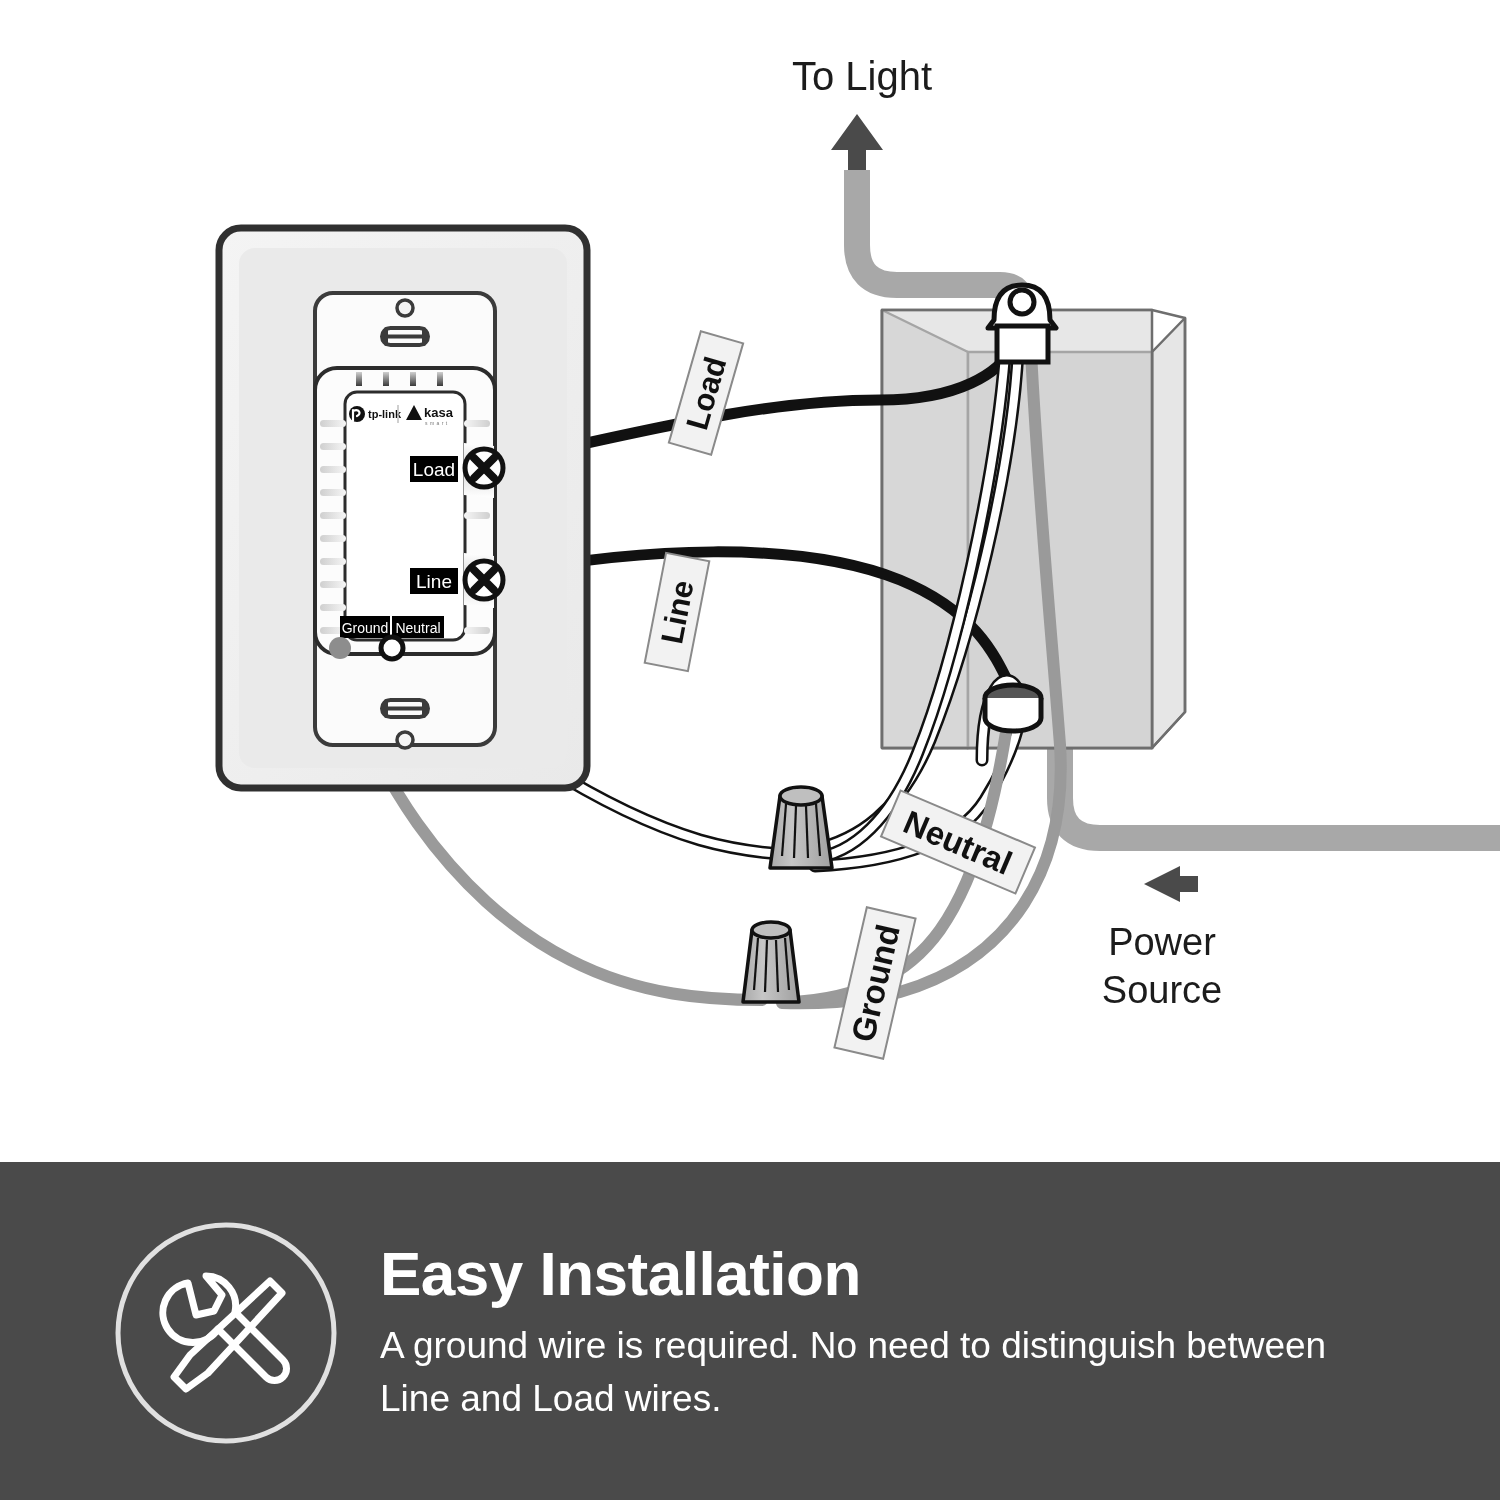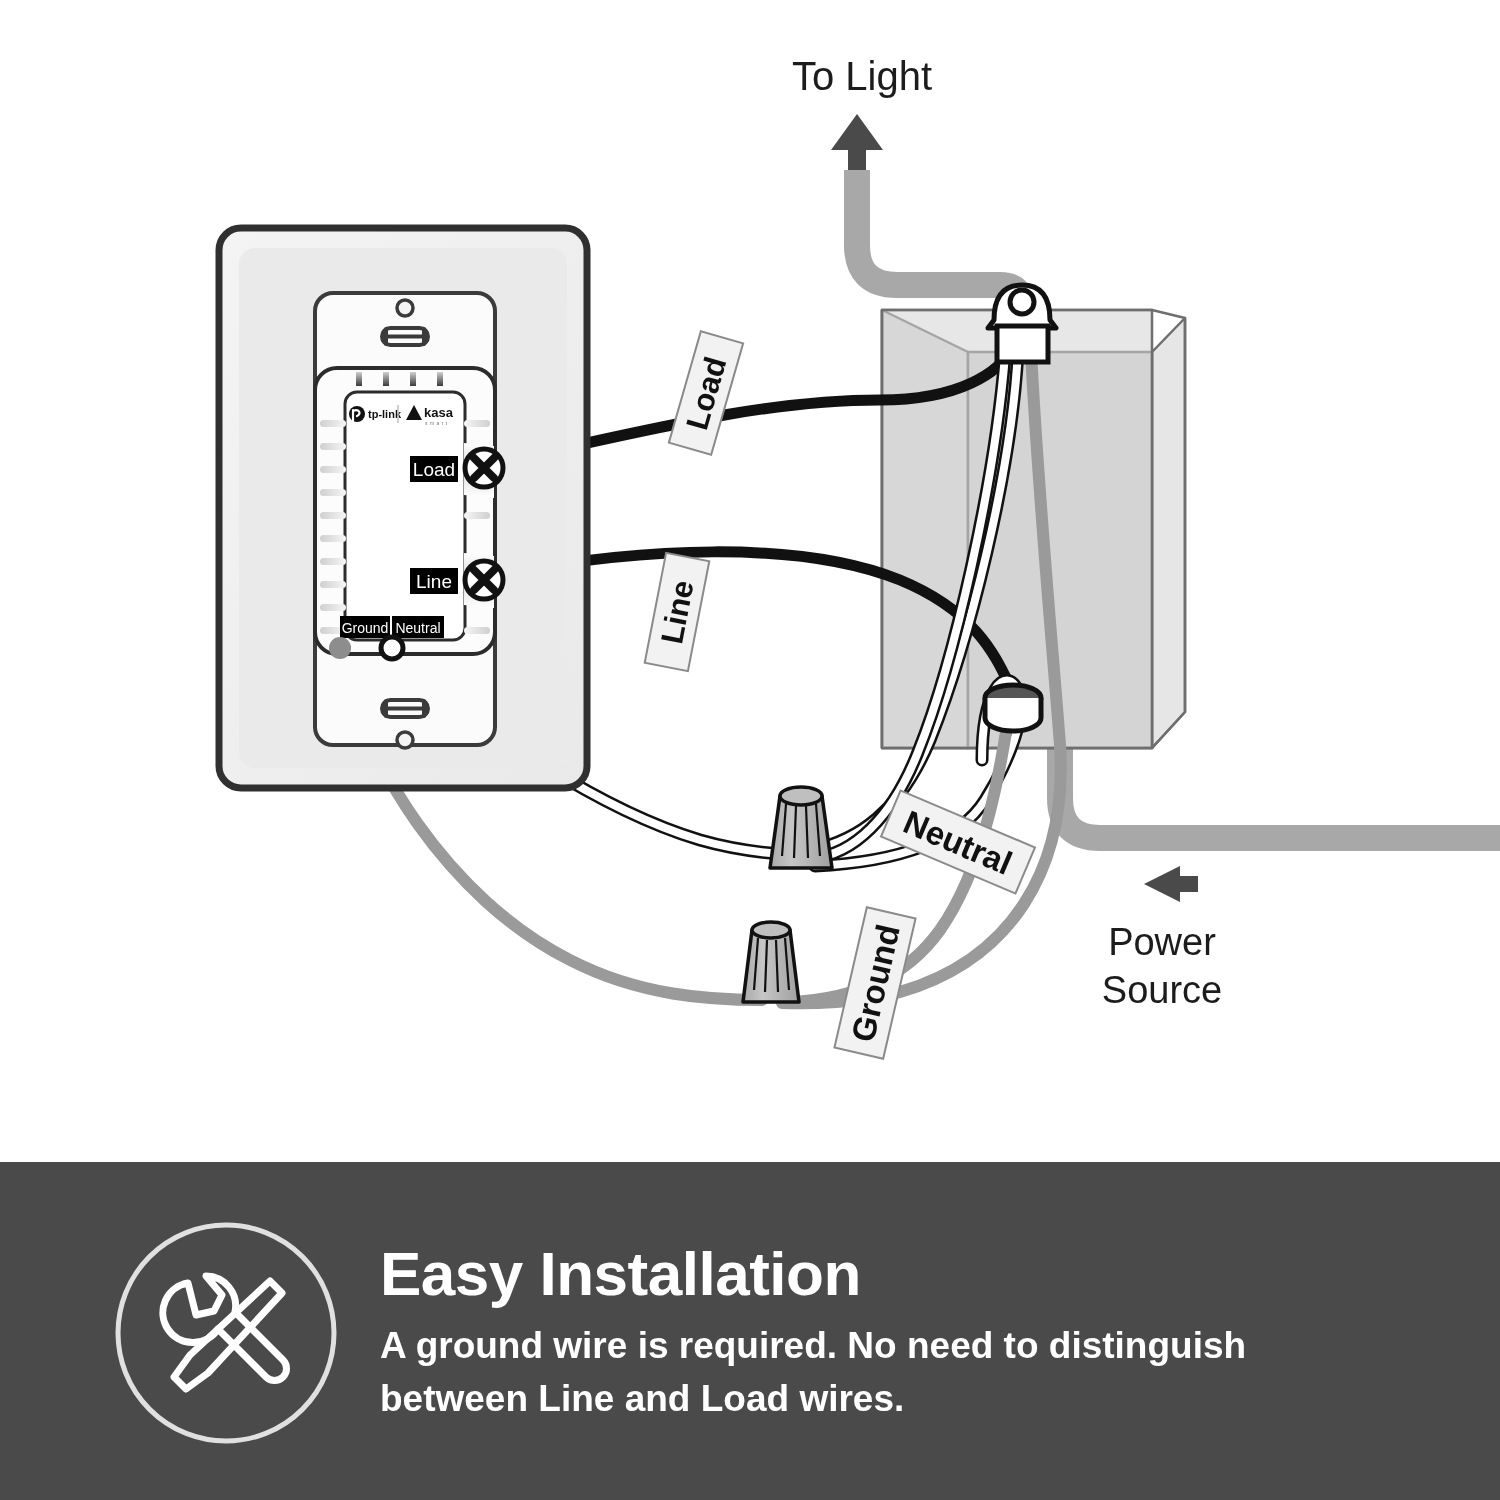--- a/index.html
+++ b/index.html
@@ -4,21 +4,21 @@
 <style>
   html,body{margin:0;padding:0;background:#ffffff;}
   body{width:1500px;height:1500px;font-family:"Liberation Sans",sans-serif;overflow:hidden;}
   #stage{position:relative;width:1500px;height:1500px;background:#ffffff;}
   #diagram{position:absolute;left:0;top:0;width:1500px;height:1158px;}
   #banner{position:absolute;left:0;top:1162px;width:1500px;height:342px;background:#4a4a4a;
           display:flex;align-items:center;box-sizing:border-box;padding-left:110px;}
   #banner-icon{flex:0 0 auto;width:232px;height:232px;}
   #banner-text{margin-left:38px;color:#ffffff;}
   #banner-title{font-size:62px;font-weight:bold;letter-spacing:-0.5px;line-height:1.05;margin-bottom:14px;}
-  #banner-sub{font-size:37px;line-height:1.42;font-weight:700;max-width:960px;}
+  #banner-sub{font-size:37px;line-height:1.42;font-weight:400;max-width:960px;}
   svg{display:block;}
   .lbl{font-family:"Liberation Sans",sans-serif;}
 </style>
 </head>
 <body>
 
 <div id="stage">
 
   <div id="diagram">
     <svg viewBox="0 0 1500 1158" width="1500" height="1158">

